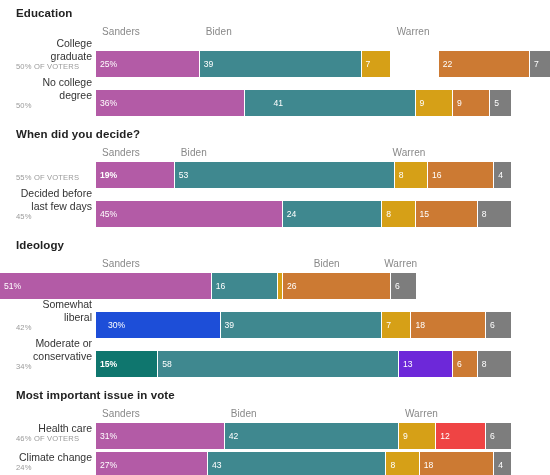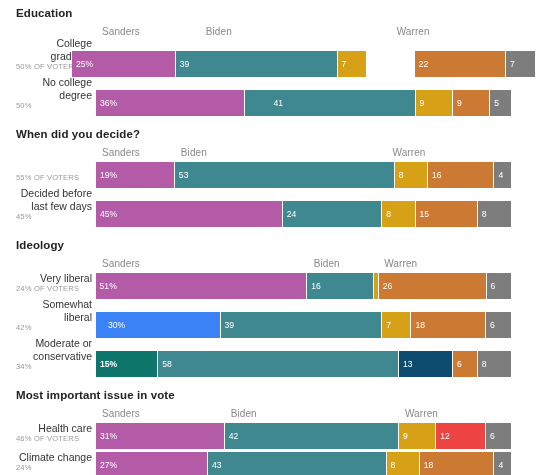--- a/index.html
+++ b/index.html
@@ -67,21 +67,20 @@
     line-height:10px;
     display:block;
     letter-spacing:0.15px;
   }
   .bar{
     flex:0 0 415px;
     width:415px;
     height:22px;
     display:flex;
     box-sizing:border-box;
-    justify-content:center;
   }
   .seg{
     height:26px;
     box-sizing:border-box;
     border-right:1px solid #ffffff;
     color:#ffffff;
     font-size:8.6px;
     line-height:26px;
     padding-left:4px;
     overflow:hidden;
@@ -144,21 +143,21 @@
           <span class="axis-label" style="left: 0px;">Sanders</span>
           <span class="axis-label" style="left: 78.85px;">Biden</span>
           <span class="axis-label" style="left: 290.5px;">Warren</span>
         </div>
         <div class="rows">
           <div class="row">
             <div class="row-label">
               <span class="row-sub">55% OF VOTERS</span>
             </div>
             <div class="bar">
-              <div class="seg" style="background: rgb(179, 91, 166); flex: 0 0 78.85px; width: 78.85px;">19%</div>
+              <div class="seg" style="background: rgb(179, 91, 166); flex: 0 0 78.85px; width: 78.85px; font-weight: bold;">19%</div>
               <div class="seg" style="background: rgb(63, 136, 143); flex: 0 0 219.95px; width: 219.95px;">53</div>
               <div class="seg" style="background: rgb(214, 160, 23); flex: 0 0 33.2px; width: 33.2px;">8</div>
               <div class="seg" style="background: rgb(204, 122, 51); flex: 0 0 66.4px; width: 66.4px;">16</div>
               <div class="seg" style="background: rgb(125, 125, 125); flex: 0 0 16.6px; width: 16.6px;">4</div>
             </div>
           </div>
           <div class="row">
             <div class="row-label">
               <span class="row-name">Decided before last few days</span>
               <span class="row-sub">45%</span>
@@ -177,54 +176,50 @@
       <div class="section">
         <div class="section-title">Ideology</div>
         <div class="gap-sm"></div>
         <div class="axis-row">
           <span class="axis-label" style="left: 0px;">Sanders</span>
           <span class="axis-label" style="left: 211.65px;">Biden</span>
           <span class="axis-label" style="left: 282.2px;">Warren</span>
         </div>
         <div class="rows">
           <div class="row">
-            <div class="row-label">
-              <span class="row-name">Very liberal</span>
-              <span class="row-sub">24% OF VOTERS</span>
-            </div>
             <div class="bar">
               <div class="seg" style="background: rgb(179, 91, 166); flex: 0 0 211.65px; width: 211.65px;">51%</div>
               <div class="seg" style="background: rgb(63, 136, 143); flex: 0 0 66.4px; width: 66.4px;">16</div>
               <div class="seg" style="background: rgb(214, 160, 23); flex: 0 0 4.15px; width: 4.15px;"></div>
               <div class="seg" style="background: rgb(204, 122, 51); flex: 0 0 107.9px; width: 107.9px;">26</div>
               <div class="seg" style="background: rgb(125, 125, 125); flex: 0 0 24.9px; width: 24.9px;">6</div>
             </div>
           </div>
           <div class="row">
             <div class="row-label">
               <span class="row-name">Somewhat liberal</span>
               <span class="row-sub">42%</span>
             </div>
             <div class="bar">
-              <div class="seg" style="background: #3b82f6; flex: 0 0 124.5px; width: 124.5px; padding-left: 12px;">30%</div>
+              <div class="seg" style="background: #1d4ed8; flex: 0 0 124.5px; width: 124.5px; padding-left: 12px;">30%</div>
               <div class="seg" style="background: rgb(63, 136, 143); flex: 0 0 161.85px; width: 161.85px;">39</div>
               <div class="seg" style="background: rgb(214, 160, 23); flex: 0 0 29.05px; width: 29.05px;">7</div>
               <div class="seg" style="background: rgb(204, 122, 51); flex: 0 0 74.7px; width: 74.7px;">18</div>
               <div class="seg" style="background: rgb(125, 125, 125); flex: 0 0 24.9px; width: 24.9px;">6</div>
             </div>
           </div>
           <div class="row">
             <div class="row-label">
               <span class="row-name">Moderate or conservative</span>
               <span class="row-sub">34%</span>
             </div>
             <div class="bar">
               <div class="seg" style="background: #0f766e; flex: 0 0 62.25px; width: 62.25px; font-weight: bold;">15%</div>
               <div class="seg" style="background: rgb(63, 136, 143); flex: 0 0 240.7px; width: 240.7px;">58</div>
-              <div class="seg" style="background: #0c4a6e; flex: 0 0 53.95px; width: 53.95px;">13</div>
+              <div class="seg" style="background: #6d28d9; flex: 0 0 53.95px; width: 53.95px;">13</div>
               <div class="seg" style="background: rgb(204, 122, 51); flex: 0 0 24.9px; width: 24.9px;">6</div>
               <div class="seg" style="background: rgb(125, 125, 125); flex: 0 0 33.2px; width: 33.2px;">8</div>
             </div>
           </div>
         </div>
         <div class="gap-md"></div>
       </div>
       <div class="section">
         <div class="section-title">Most important issue in vote</div>
         <div class="gap-sm"></div>

